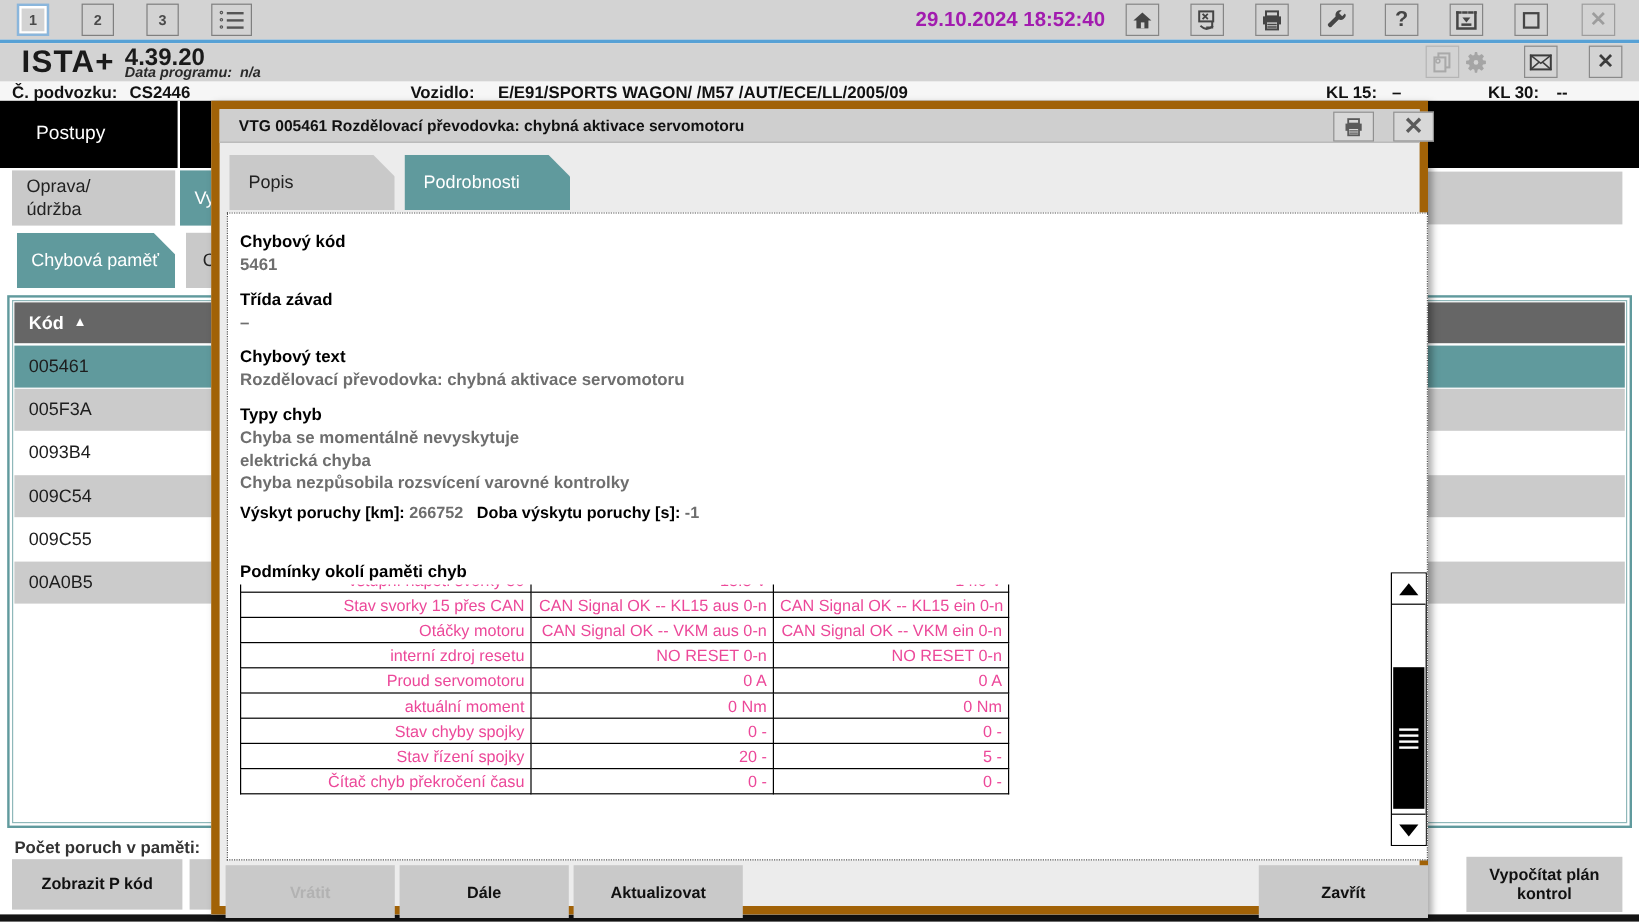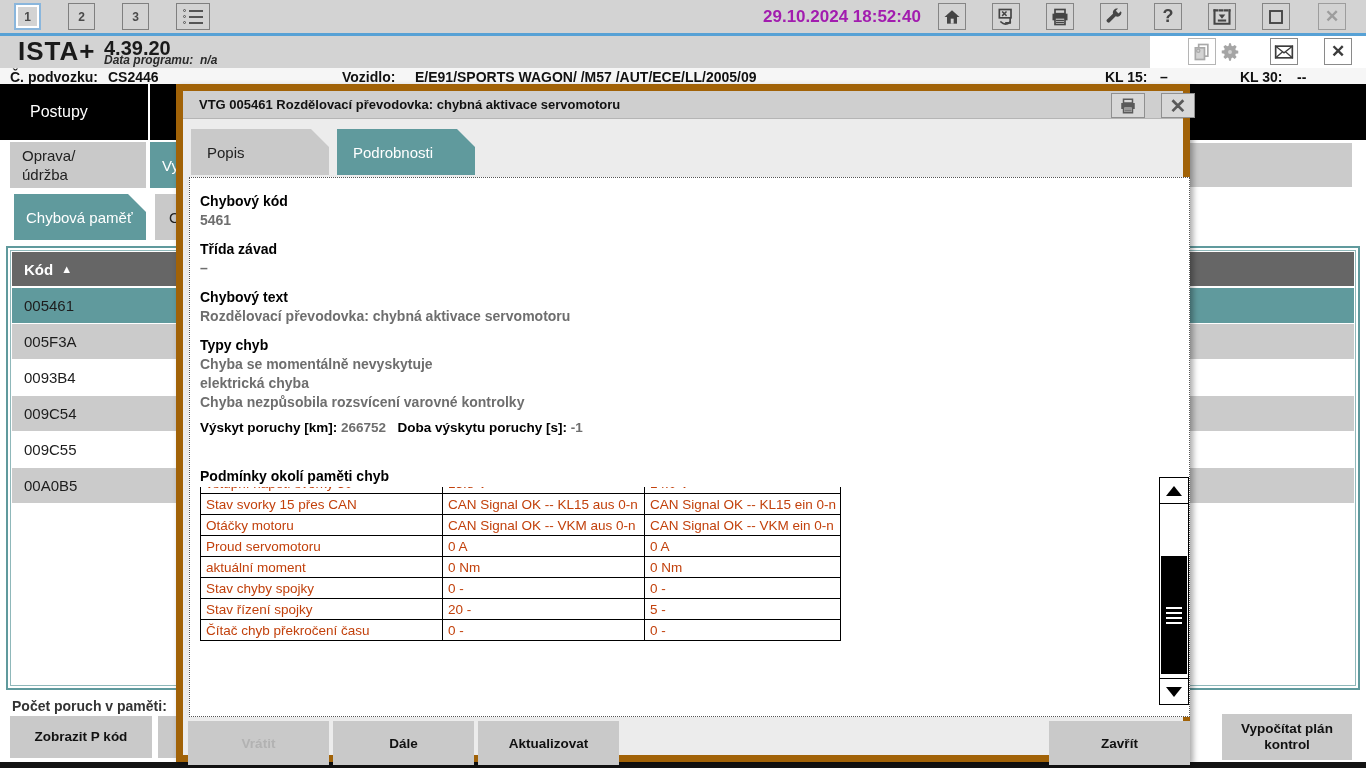--- a/index.html
+++ b/index.html
@@ -20,21 +20,21 @@
   .listline b { height:2px; background:#555; flex:1; display:block; }
   #datetime { position:absolute; left:763px; top:7px; font-size:17px; font-weight:bold; color:#a21caf; }
   .icon-btn { position:absolute; top:3px; width:28px; height:27px; border:1px solid #858585;
               display:flex; align-items:center; justify-content:center; color:#454545;
               font-weight:bold; background:transparent; }
   .icon-btn svg { display:block; }
   .glyph-x { font-size:17px; font-weight:bold; line-height:1; }
   #blue-line { left:0; top:33px; width:1366px; height:3px; background:#57a1d5; }
 
   
-  #toolbar2 { left:0; top:36px; width:1150px; height:32px; background:#d3d3d3;text-align:right; }
+  #toolbar2 { left:0; top:36px; width:1366px; height:32px; background:#d3d3d3;text-align:right; }
   #logo { position:absolute; left:18px; top:0px; font-size:26px; font-weight:bold; color:#1a1a1a; letter-spacing:1px; }
   #version { position:absolute; left:104px; top:1px; font-size:20px; font-weight:bold; color:#1a1a1a; }
   #dataprog { position:absolute; left:104px; top:17px; font-size:12px; font-weight:bold; color:#2a2a2a;font-style:italic; }
   .icon-btn2 { position:absolute; top:2px; width:28px; height:27px; display:flex; align-items:center;
                justify-content:center; border:1px solid #8a8a8a; color:#3c3c3c; }
   .icon-btn2.muted { color:#a9a9a9; border-color:#b5b5b5; }
 
   
   #vehiclebar { left:0; top:68px; width:1366px; height:16px; background:#f6f6f6; }
   #vehiclebar span { position:absolute; top:1px; font-size:14px; font-weight:bold; color:#111; white-space:nowrap; }
@@ -97,22 +97,22 @@
   .sec-label { font-size:14px; font-weight:bold; color:#000; line-height:19px; }
   .sec-value { font-size:14px; color:#6e6e6e; line-height:19px; font-weight:bold; }
   .sec-gap { height:10px; }
   #occur-line { margin-top:8px; font-size:13.5px; }
   #occur-line .lbl { font-weight:bold; color:#000; }
   #occur-line .val { font-weight:bold; color:#6e6e6e; }
   #podminky-label { margin-top:32px; }
 
   #env-wrap { margin-top:1px; width:644px; height:234px; overflow:hidden; }
   .env-table { border-collapse:collapse; margin-top:-15px; table-layout:fixed; width:640px; }
-  .env-table td { border:1px solid #000; font-size:13.5px; color:#c2410c; height:21px;
-                  padding:0 5px; white-space:nowrap; overflow:hidden; }
+  .env-table td { border:1px solid #000; font-size:13.5px; color:#ec4899; height:21px;
+                  padding:0 5px; white-space:nowrap; overflow:hidden;text-align:right; }
   .env-table td:nth-child(1) { width:242px; }
   .env-table td:nth-child(2) { width:202px; }
   .env-table td:nth-child(3) { width:196px; }
 
   
   #scrollbar { position:absolute; left:976px; top:386px; width:30px; height:228px;
                border:1px solid #000; background:#fff; }
   .sb-btn { position:absolute; left:0; width:28px; height:26px; background:#fff;
             display:flex; align-items:center; justify-content:center; }
   #sb-up { top:0; border-bottom:1px solid #000; }
@@ -364,20 +364,25 @@
             <td>Stav svorky 15 přes CAN</td>
             <td>CAN Signal OK -- KL15 aus 0-n</td>
             <td>CAN Signal OK -- KL15 ein 0-n</td>
           </tr>
             <tr class="env-row">
             <td>Otáčky motoru</td>
             <td>CAN Signal OK -- VKM aus 0-n</td>
             <td>CAN Signal OK -- VKM ein 0-n</td>
           </tr>
             <tr class="env-row">
+            <td>interní zdroj resetu</td>
+            <td>NO RESET 0-n</td>
+            <td>NO RESET 0-n</td>
+          </tr>
+            <tr class="env-row">
             <td>Proud servomotoru</td>
             <td>0 A</td>
             <td>0 A</td>
           </tr>
             <tr class="env-row">
             <td>aktuální moment</td>
             <td>0 Nm</td>
             <td>0 Nm</td>
           </tr>
             <tr class="env-row">

